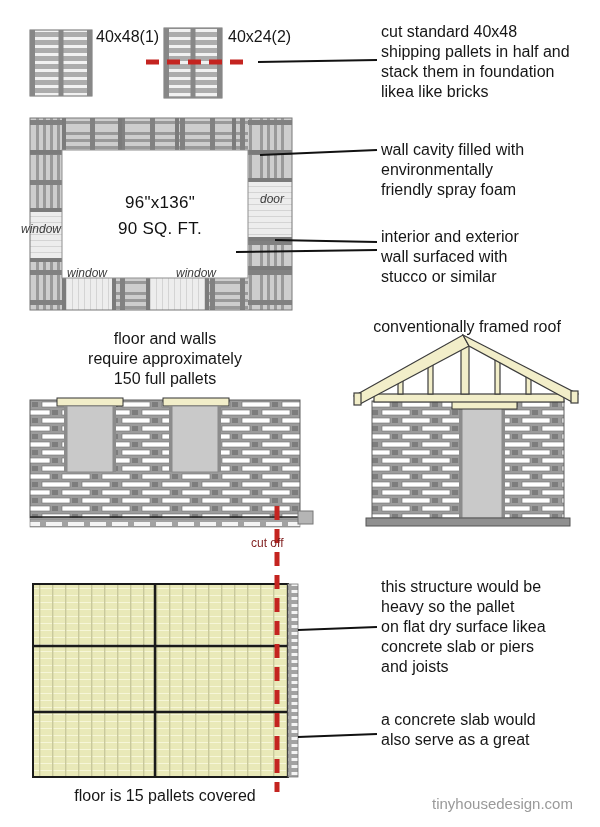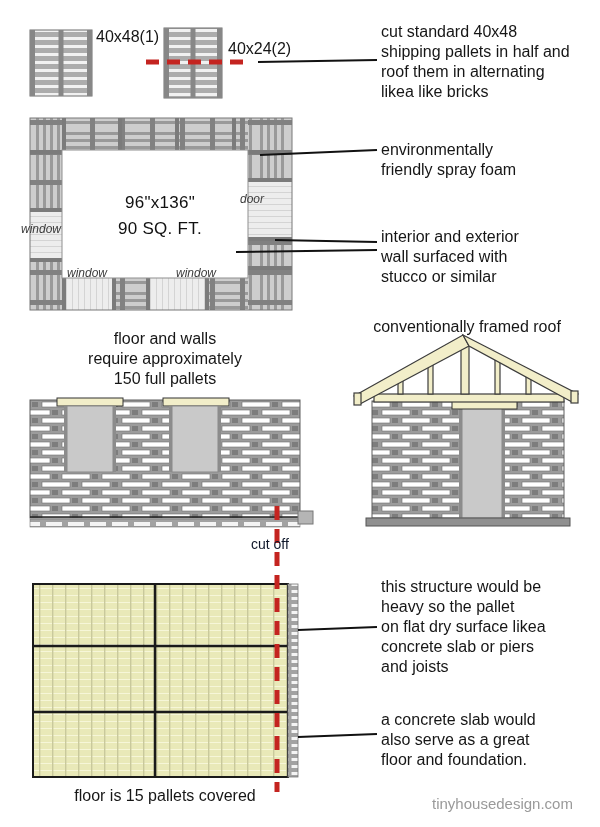--- a/index.html
+++ b/index.html
@@ -6,21 +6,21 @@
   .canvas{
     position:relative;width:600px;height:827px;background:#ffffff;overflow:hidden;
     font-family:"Liberation Sans", sans-serif;color:#161616;padding-left:41px;
   }
   .art{position:absolute;left:0;top:0;}
   .tblock{position:absolute;font-size:16px;line-height:20px;color:#161616;}
   .tblock.center{text-align:center;}
   .lbl{position:absolute;font-size:16px;color:#161616;white-space:nowrap;}
   .dim{position:absolute;font-size:17px;color:#111;text-align:center;letter-spacing:.3px;white-space:nowrap;}
   .small-italic{position:absolute;font-size:12px;font-style:italic;color:#3c3c3c;white-space:nowrap;}
-  .cutoff{position:absolute;font-size:14px;color:#0f172a;white-space:nowrap;}
+  .cutoff{position:absolute;font-size:12px;color:#7f1d1d;white-space:nowrap;}
   .watermark{position:absolute;font-size:15px;color:#9a9a9a;text-align:center;white-space:nowrap;}
 </style>
 </head>
 <body>
 
 <div class="canvas">
 
   <svg class="art" width="600" height="827" viewBox="0 0 600 827">
     <defs>
       <pattern id="slatS" width="12" height="8" patternUnits="userSpaceOnUse">
@@ -166,37 +166,38 @@
       <line x1="33" y1="712" x2="288" y2="712" stroke="#1a1a1a" stroke-width="2.5"></line>
       <rect x="288" y="584" width="10" height="193" fill="url(#ladV)" stroke="#777777" stroke-width="0.8"></rect>
     </g>
     <line x1="298" y1="630" x2="377" y2="627" stroke="#111111" stroke-width="2"></line>
     <line x1="298" y1="737" x2="377" y2="734" stroke="#111111" stroke-width="2"></line>
 
     <line x1="277" y1="506" x2="277" y2="792" stroke="#c42420" stroke-width="5" stroke-dasharray="14 9"></line>
   </svg>
 
   <div class="lbl" style="left:96px;top:28px">40x48(1)</div>
-  <div class="lbl" style="left:228px;top:40px">40x24(2)</div>
+  <div class="lbl" style="left:228px;top:28px">40x24(2)</div>
 
   <div class="tblock" style="left:381px;top:22px;width:220px">
     <div>cut standard 40x48</div>
     <div>shipping pallets in half and</div>
-    <div>roof them in alternating</div>
+    <div>stack them in foundation</div>
     <div>likea like bricks</div>
   </div>
 
   <div class="dim" style="left:78px;top:193px;width:164px">96"x136"</div>
   <div class="dim" style="left:78px;top:219px;width:164px">90 SQ. FT.</div>
   <div class="small-italic" style="left:21px;top:222px">window</div>
   <div class="small-italic" style="left:67px;top:266px">window</div>
   <div class="small-italic" style="left:176px;top:266px">window</div>
-  <div class="small-italic" style="left:240px;top:192px">door</div>
+  <div class="small-italic" style="left:260px;top:192px">door</div>
 
   <div class="tblock" style="left:381px;top:140px;width:205px">
+    <div>wall cavity filled with</div>
     <div>environmentally</div>
     <div>friendly spray foam</div>
   </div>
 
   <div class="tblock" style="left:381px;top:227px;width:205px">
     <div>interior and exterior</div>
     <div>wall surfaced with</div>
     <div>stucco or similar</div>
   </div>
 
@@ -214,21 +215,20 @@
     <div>this structure would be</div>
     <div>heavy so the pallet</div>
     <div>on flat dry surface likea</div>
     <div>concrete slab or piers</div>
     <div>and joists</div>
   </div>
 
   <div class="tblock" style="left:381px;top:710px;width:210px">
     <div>a concrete slab would</div>
     <div>also serve as a great</div>
-    <div>floor and foundation.</div>
   </div>
 
   <div class="tblock center" style="left:50px;top:786px;width:230px">
     <div>floor is 15 pallets covered</div>
   </div>
 
   <div class="watermark" style="left:420px;top:795px;width:165px">tinyhousedesign.com</div>
 
 </div>
 

